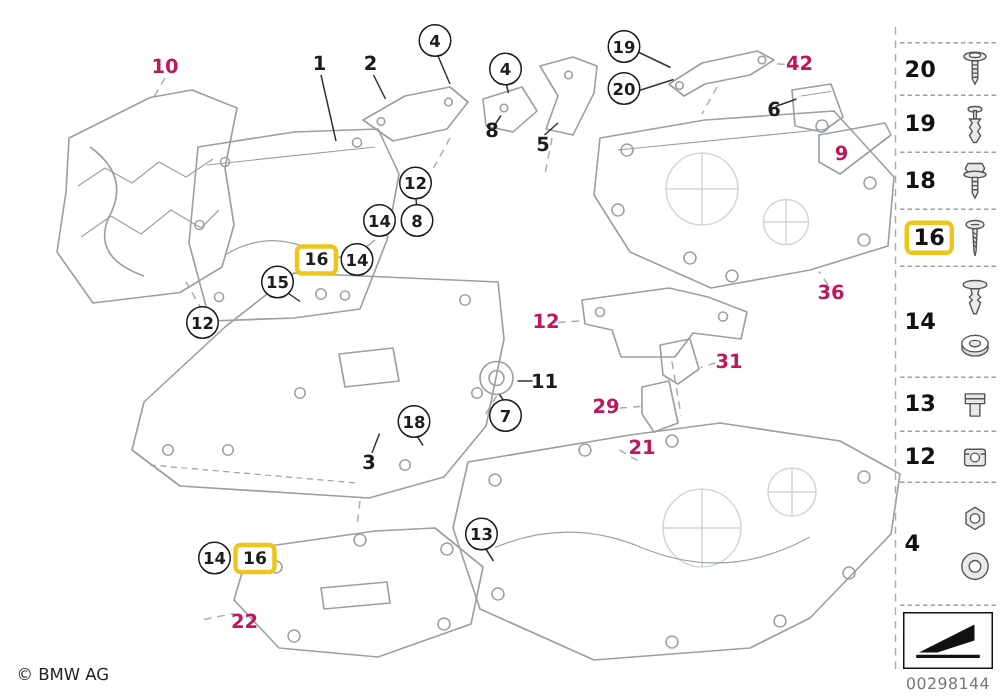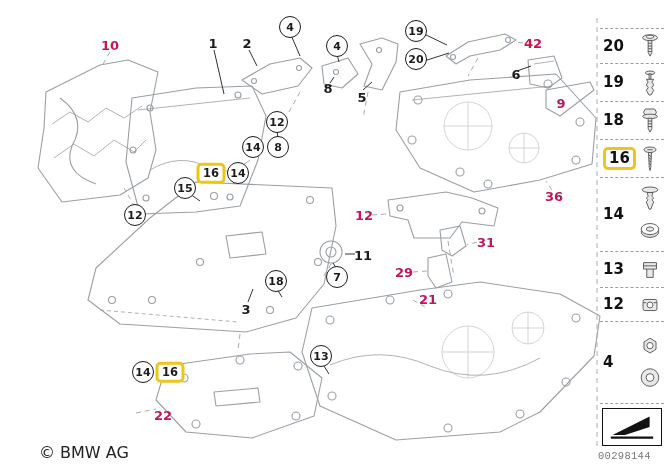--- a/index.html
+++ b/index.html
@@ -35,24 +35,24 @@
   .legend-num{font-weight:bold;font-size:15px;color:#111;line-height:1;}
   .legend-num.hl{border:3px solid #edc51b;border-radius:5px;padding:1px 3px;background:#fff;}
   .legend-icons{display:flex;flex-direction:column;align-items:center;gap:3px;}
   .legend-icons svg{width:24px;height:28px;display:block;}
   
   #arrow-box{
     position:absolute;left:602px;top:408px;width:58px;height:36px;
     border:1.5px solid #111;background:#fff;display:flex;align-items:center;justify-content:center;
   }
   #doc-number{
-    position:absolute;left:598px;top:450px;width:68px;
-    font-size:10.5px;color:#777;letter-spacing:0.3px;font-family:Liberation Mono, monospace;
-  }
-  #copyright{position:absolute;left:39px;top:443px;font-size:16px;color:#222;}
+    position:absolute;left:598px;top:450px;width:68px;text-align:center;
+    font-size:10.5px;color:#777;letter-spacing:0.3px;
+  }
+  #copyright{position:absolute;left:11px;top:443px;font-size:11px;color:#222;}
 </style>
 </head>
 <body>
 
 <div id="stage">
 
   <svg width="0" height="0" style="position:absolute" aria-hidden="true">
     <defs>
       <symbol id="flange-screw-icon" viewBox="0 0 26 30">
         <ellipse cx="13" cy="6" rx="8" ry="3.2" fill="#e9e9e9" stroke="#555"></ellipse>

